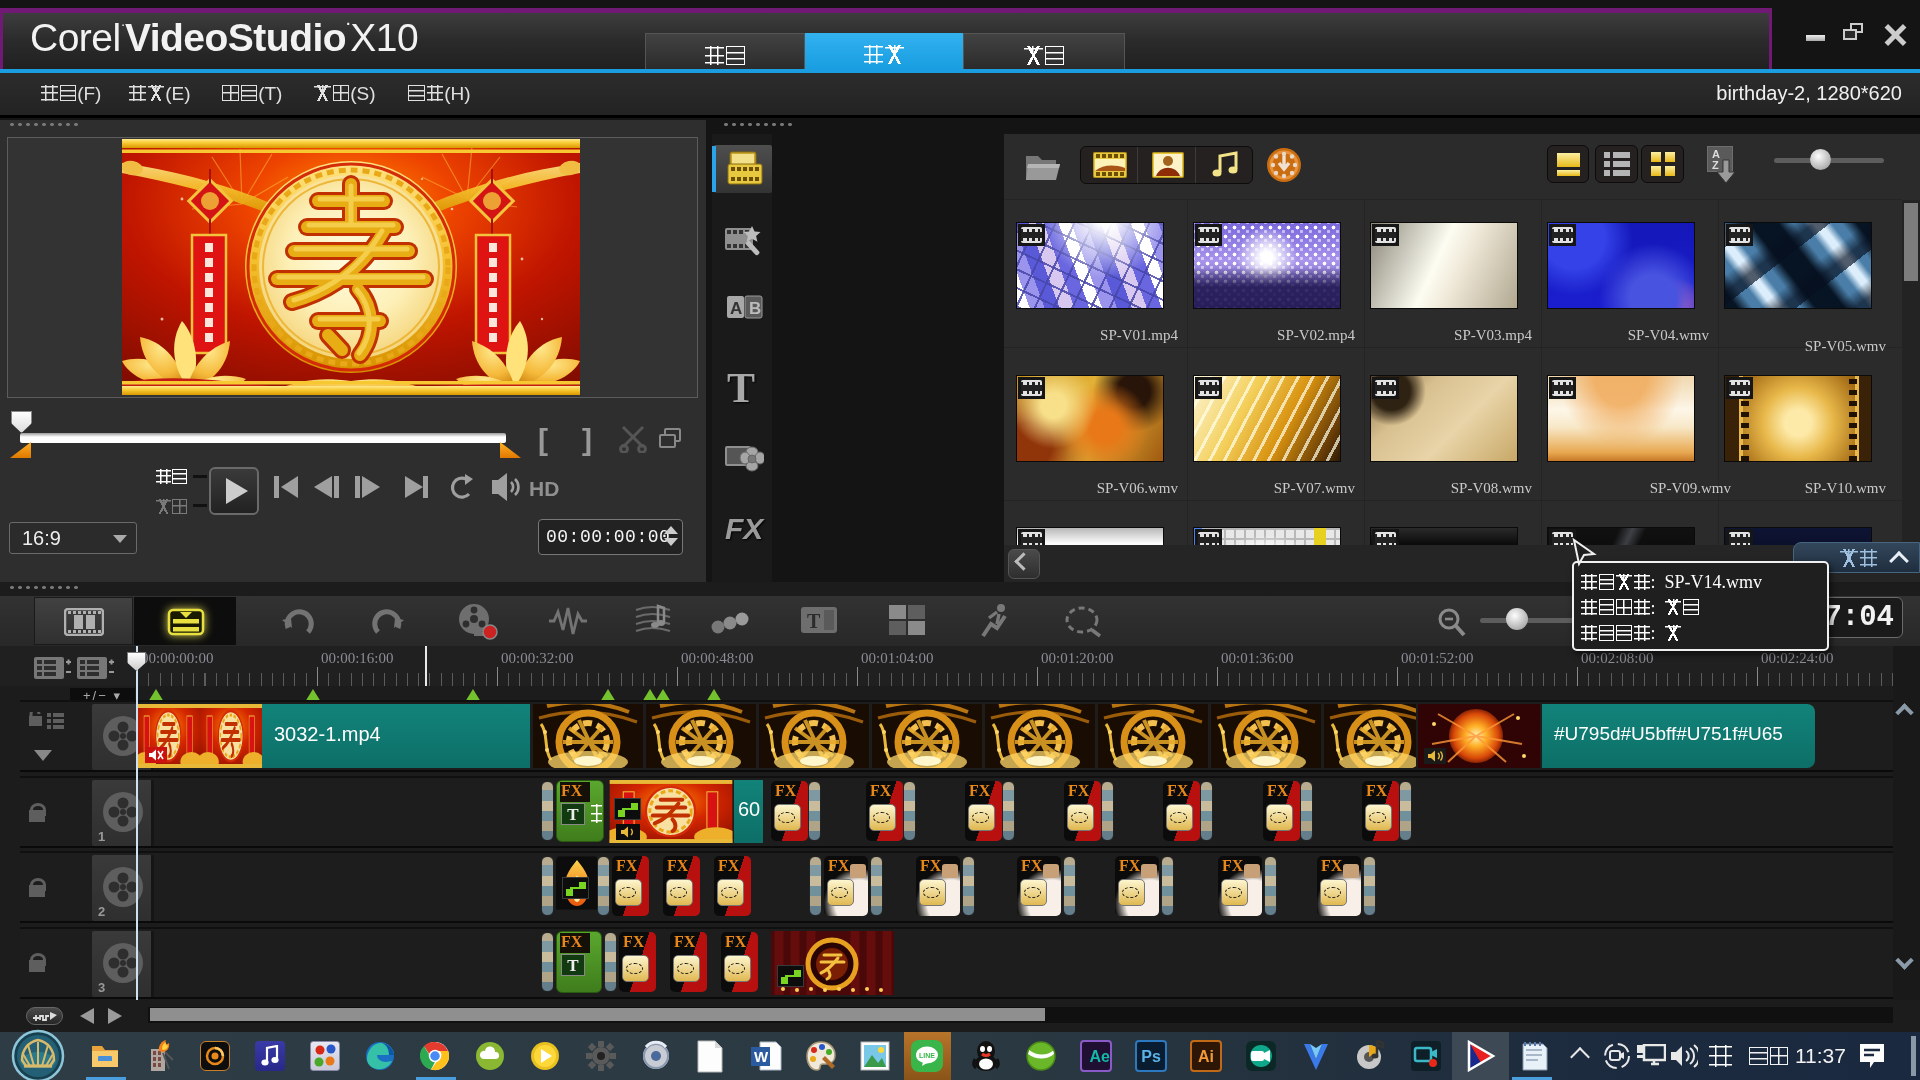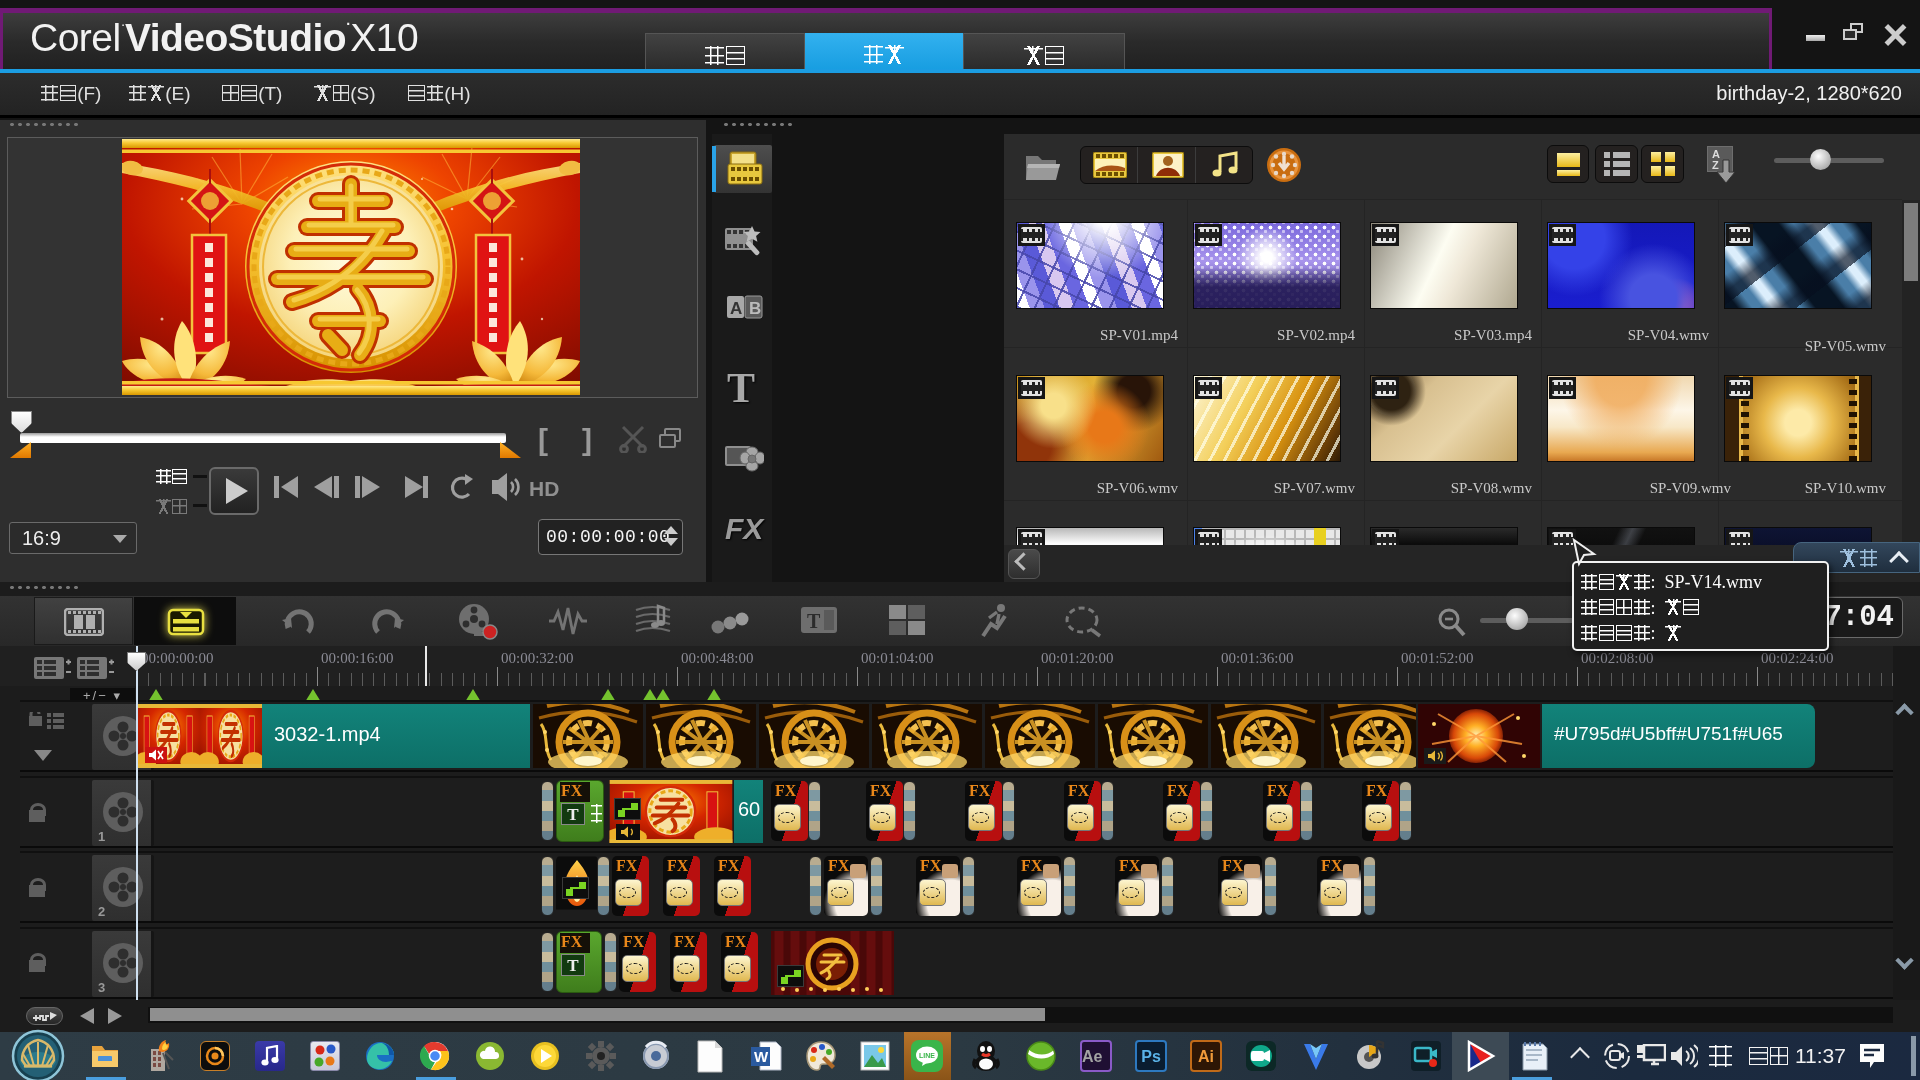--- a/index.html
+++ b/index.html
@@ -1241,21 +1241,21 @@
     <path d="M12 15 q4 3 8 0" stroke="#e83828" stroke-width="3" fill="none"></path>
     <path d="M5 20 q-3 6 1 9 M27 20 q3 6 -1 9" stroke="#111" stroke-width="3" fill="none"></path>
   </svg>
 
   <svg class="abs" style="left:1025px;top:8px" width="32" height="32" viewBox="0 0 32 32">
       <circle cx="16" cy="16" r="14" fill="#6ab82a"></circle>
       <path d="M4 10 C12 16 22 16 29 10 L29 14 C22 20 11 20 3 14 Z" fill="#fff"></path>
       <circle cx="16" cy="16" r="14" fill="none" stroke="#4a8a18" stroke-width="1.5"></circle>
     </svg>
 
-  <div class="abs" style="left:1080px;top:8px;width:32px;height:32px;background:#1f0f33;border:2px solid #8a5ac8;border-radius:4px;color:#a3a3a3;font-size:16px;font-weight:bold;text-align:left;line-height:29px">Ae</div>
+  <div class="abs" style="left:1080px;top:8px;width:32px;height:32px;background:#1f0f33;border:2px solid #8a5ac8;border-radius:4px;color:#14b8a6;font-size:16px;font-weight:bold;text-align:right;line-height:29px">Ae</div>
   <div class="abs" style="left:1135px;top:8px;width:32px;height:32px;background:#0a1d30;border:2px solid #2d79c0;border-radius:4px;color:#5ab3e8;font-size:16px;font-weight:bold;text-align:center;line-height:29px">Ps</div>
   <div class="abs" style="left:1190px;top:8px;width:32px;height:32px;background:#2d1605;border:2px solid #c06a18;border-radius:4px;color:#f09a3a;font-size:16px;font-weight:bold;text-align:center;line-height:29px">Ai</div>
 
   <svg class="abs" style="left:1245px;top:8px" width="32" height="32" viewBox="0 0 32 32">
       <rect x="1" y="1" width="30" height="30" rx="6" fill="#0c2826"></rect>
       <circle cx="16" cy="16" r="11" fill="#0fa88a"></circle>
       <rect x="6" y="11" width="13" height="10" rx="2" fill="#fff"></rect>
       <path d="M19 13 l6 -3 v12 l-6 -3 Z" fill="#fff"></path>
     </svg>
 

